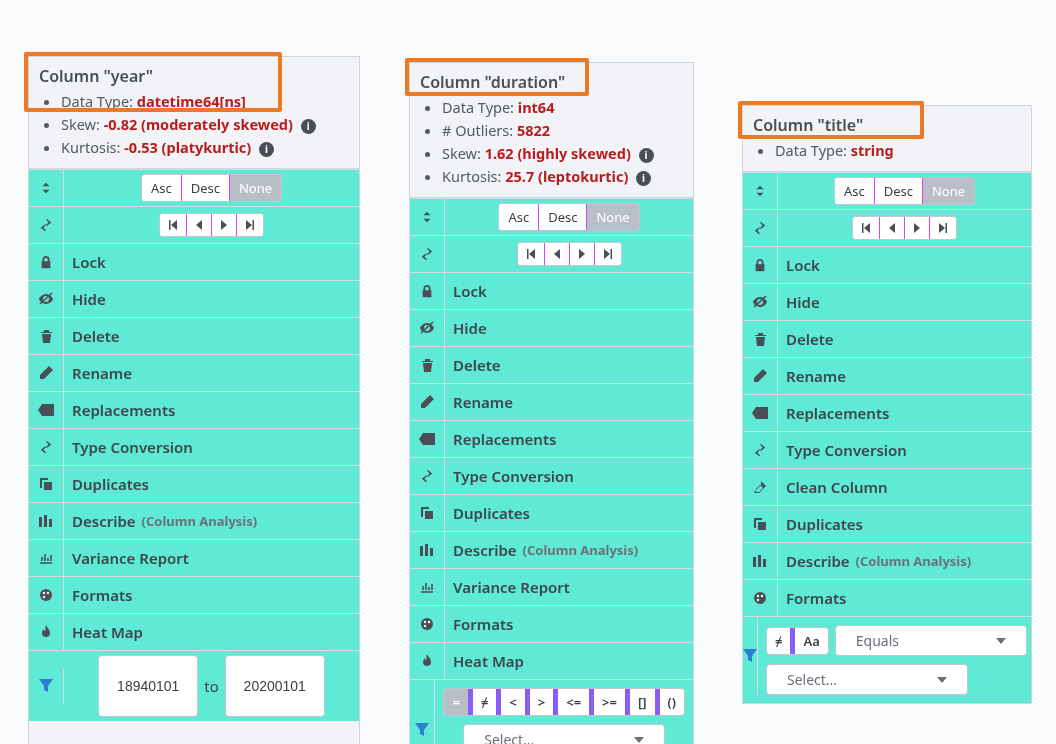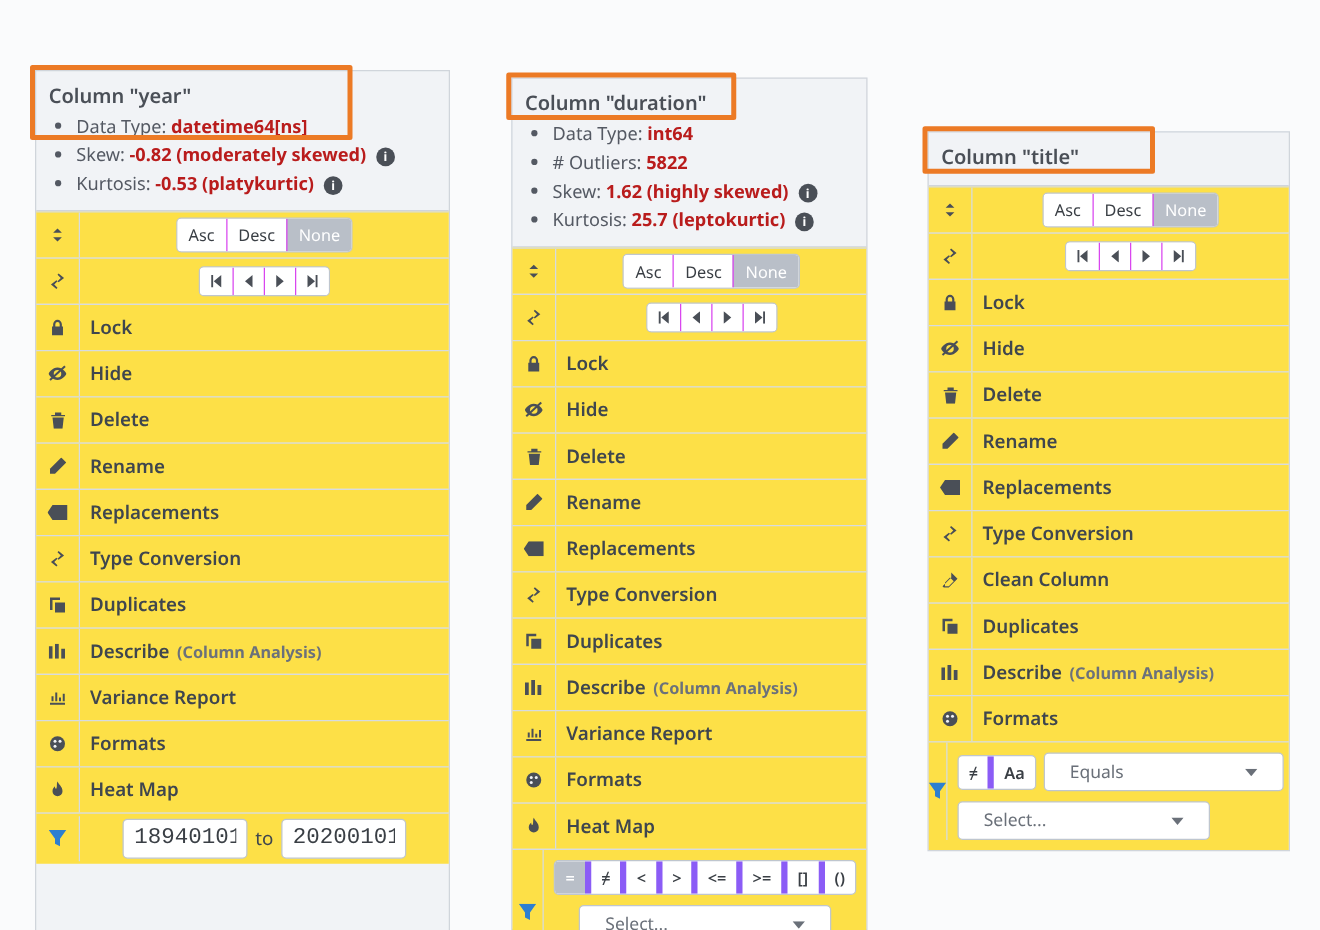--- a/index.html
+++ b/index.html
@@ -4,36 +4,36 @@
 <style>
   html,body{margin:0;padding:0;font-family:system-ui,-apple-system,"Segoe UI",Roboto,Arial,sans-serif;background:#fafbfc;color:#3a3f45;font-size:15px}
   .stage{position:relative;width:1056px;height:744px}
   .panel{position:absolute;border:1px solid #d0d5db;background:#f1f3f6;box-sizing:border-box}
   .pheader{padding:6px 8px 8px 10px;border-bottom:1px solid #d0d5db}
   .pheader-title{font-weight:600;color:#4a4f57;font-size:16px;margin:2px 0 4px 0}
   .ul{margin:0 0 0 4px;padding:0 0 0 18px;color:#545963;font-size:14.5px}
   .ul li{margin:3px 0}
   .ul b{font-weight:700;color:#b91c1c}
   .info-icon{display:inline-flex;align-items:center;justify-content:center;width:15px;height:15px;border-radius:50%;background:#4a4f57;color:#fff;font-size:10px;font-weight:700;margin-left:4px;position:relative;top:0px}
-  .row{display:flex;align-items:center;border-top:1px solid #d6dbe0;background:#fde047;min-height:36px}
+  .row{display:flex;align-items:center;border-top:1px solid #d6dbe0;background:#5eead4;min-height:36px}
   .iconcell{width:34px;min-height:36px;display:flex;align-items:center;justify-content:center;border-right:1px solid #d6dbe0;color:#4a4f57}
   .bodycell{flex:1;display:flex;align-items:center;padding:4px 8px;gap:6px;font-weight:600;color:#3f464e}
   .bodycell.centered{justify-content:center}
   .menuitem{cursor:pointer}
   .btngrp{display:inline-flex;border:1px solid #bfc6ce;border-radius:4px;overflow:hidden;background:#fff}
   .btngrp button{border:none;background:#fff;padding:4px 9px;font-size:13px;color:#3a3f45;cursor:pointer;font-family:inherit}
   .btngrp button+button{border-left:1px solid #d946ef}
   .btngrp button.sel{background:#b9bfc8;color:#fff}
   .btngrp.navgrp button{padding:6px 8px}
   .opgrp{display:inline-flex;border:1px solid #bfc6ce;border-radius:4px;overflow:hidden;background:#fff}
   .opgrp span{padding:4px 8px;font-size:13px;border-left:5px solid #8b5cf6;cursor:pointer;color:#3a3f45;font-weight:600}
   .opgrp span:first-child{border-left:none}
   .opgrp span.sel{background:#b9bfc8;color:#fff}
   .select{display:inline-flex;align-items:center;justify-content:space-between;border:1px solid #bfc6ce;border-radius:4px;background:#fff;padding:5px 20px;font-size:14px;color:#6a7079;min-width:150px;cursor:pointer}
-  .textin{border:1px solid #bfc6ce;border-radius:4px;background:#fff;padding:5px 8px;font-size:18px;width:82px;color:#3a3f45;text-align:center;font-family:Liberation Mono, monospace}
+  .textin{border:1px solid #bfc6ce;border-radius:4px;background:#fff;padding:22px 8px;font-size:14px;width:82px;color:#3a3f45;text-align:center;font-family:Liberation Sans, sans-serif}
   .sub{font-weight:700;color:#6b717b;font-size:13px}
   .hilite{position:absolute;border:4px solid #ec7a25;border-radius:2px;pointer-events:none}
   svg{display:block}
 </style>
 </head>
 <body>
 
 <div class="stage">
 
   <div class="panel" style="left:28px;top:56px;width:332px;height:690px">
@@ -426,20 +426,23 @@
         </div>
 
       </div>
     </div>
   </div>
   <div class="hilite" style="left:405px;top:58px;width:176px;height:30px"></div>
 
   <div class="panel" style="left:742px;top:105px;width:290px">
     <div class="pheader">
       <div class="pheader-title">Column "title"</div>
+      <ul class="ul">
+        <li><span>Data Type:</span> <b>string</b></li>
+      </ul>
     </div>
 
     <div class="row">
       <div class="iconcell">
           <svg width="14" height="14" viewBox="0 0 16 16" fill="#4a4f57">
             <path d="M4 6l4-4 4 4H4zM4 10h8l-4 4-4-4z"></path>
           </svg>
         </div>
       <div class="bodycell centered">
           <div class="btngrp">

